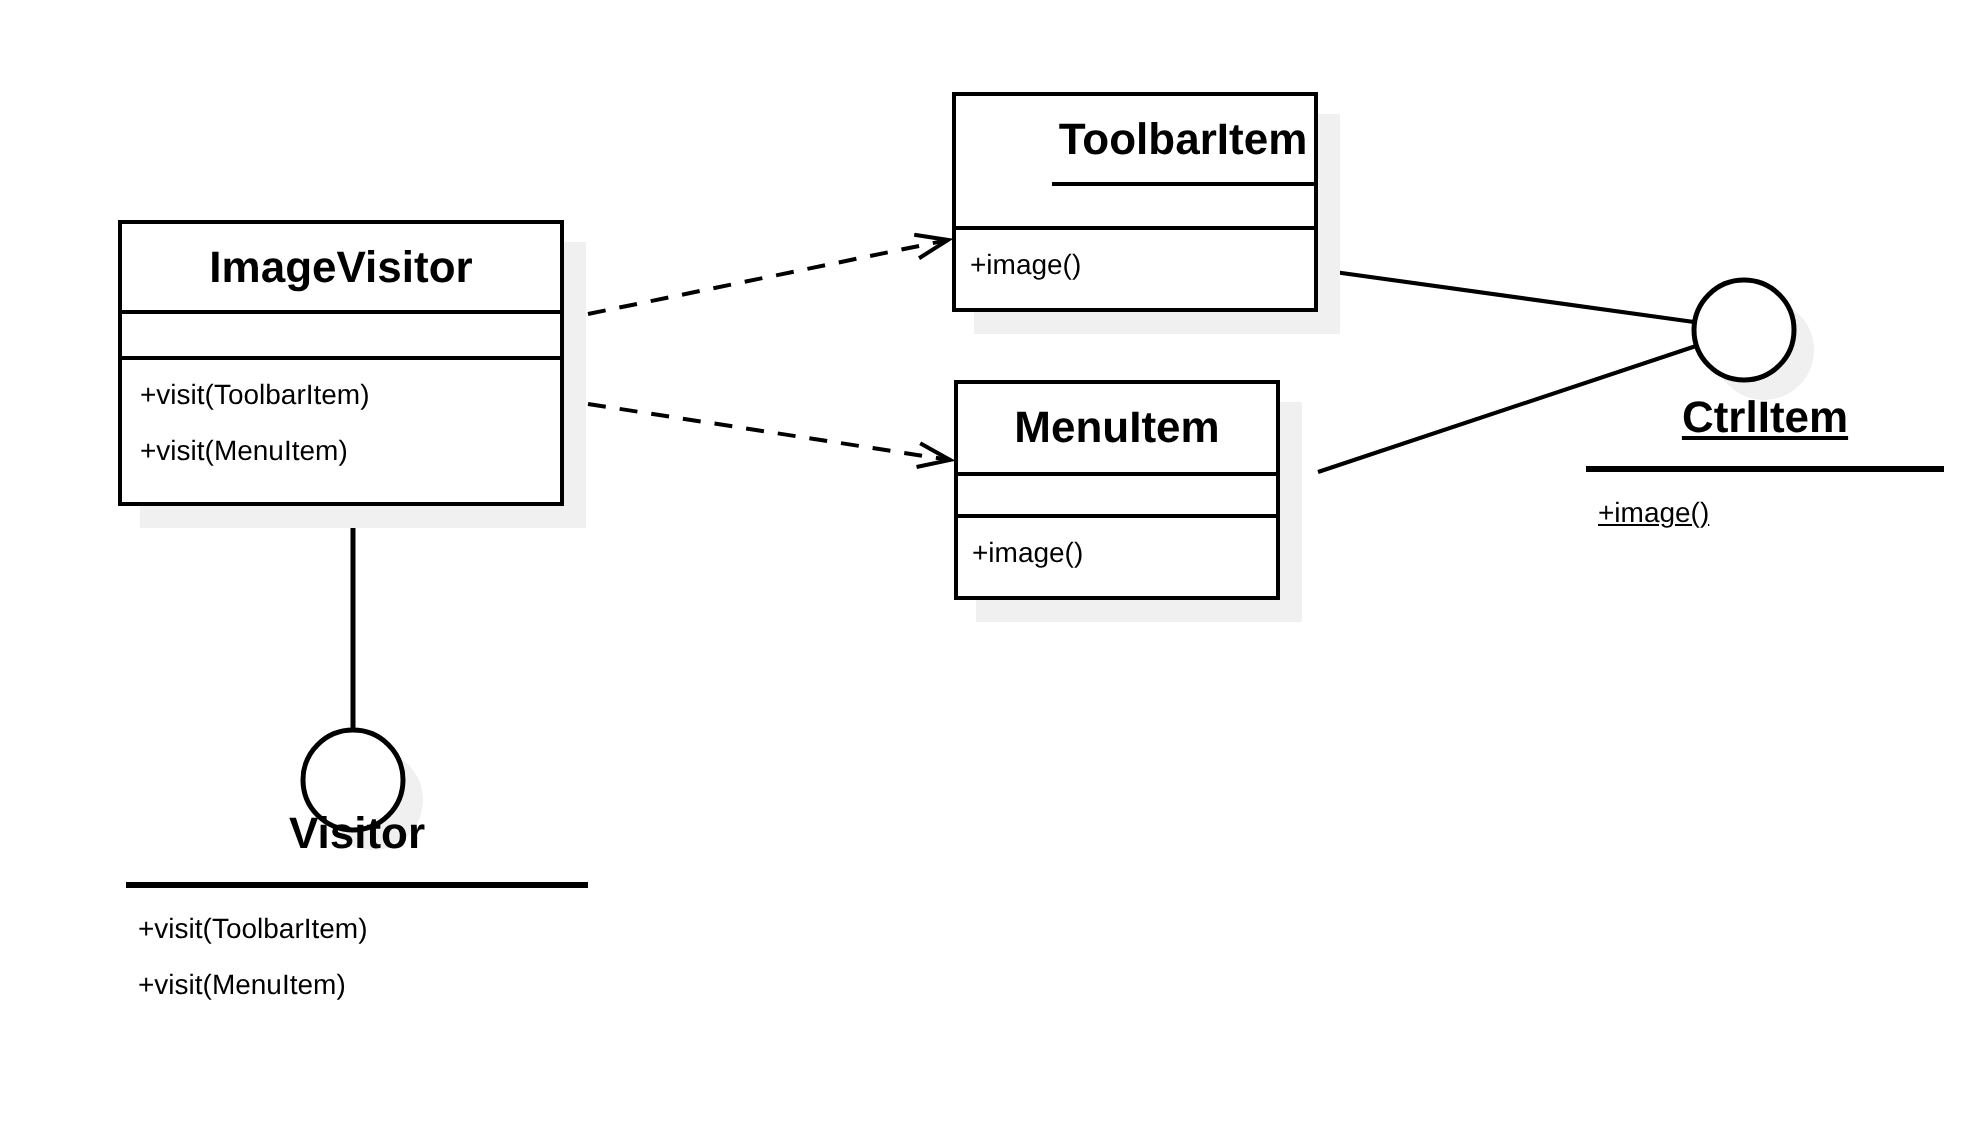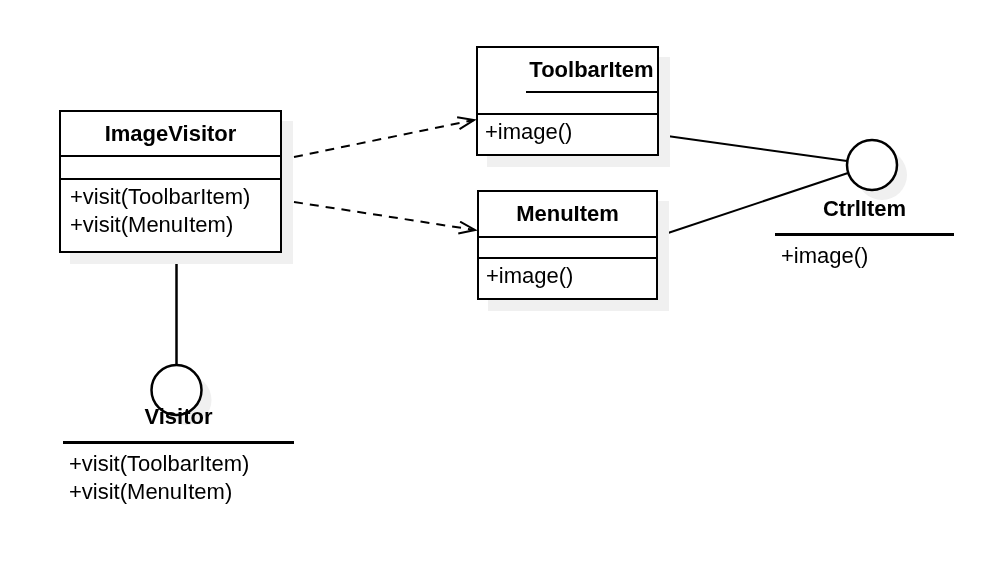--- a/index.html
+++ b/index.html
@@ -32,21 +32,21 @@
     font-size: 22px;
     white-space: nowrap;
   }
   .cls-attrs {
     border-bottom: 2px solid #000;
   }
   .cls-methods {
     padding: 3px 0 0 9px;
   }
   .m {
-    font-size: 22px;
+    font-size: 14px;
     line-height: 28px;
     white-space: nowrap;
   }
   .iface-label {
     position: absolute;
   }
   .iface-name {
     font-weight: bold;
     font-size: 22px;
     line-height: 28px;
@@ -100,29 +100,29 @@
   </div>
 
   <div class="uml-class" style="left:476px; top:46px; width:183px; height:110px;">
     <div class="cls-title" style="height:45px;margin-left:48px;">ToolbarItem</div>
     <div class="cls-attrs" style="height:22px;"></div>
     <div class="cls-methods" style="padding-left:7px;">
       <div class="m">+image()</div>
     </div>
   </div>
 
-  <div class="uml-class" style="left:477px; top:190px; width:181px; height:110px;">
+  <div class="uml-class" style="left:477px; top:190px; width:163px; height:110px;">
     <div class="cls-title" style="height:46px;">MenuItem</div>
     <div class="cls-attrs" style="height:21px;"></div>
     <div class="cls-methods" style="padding-left:7px;">
       <div class="m">+image()</div>
     </div>
   </div>
 
-  <div class="iface-label" style="left:775px; top:195px; width:179px;">
+  <div class="iface-label" style="left:793px; top:195px; width:179px;text-decoration:underline;">
     <div class="iface-name">CtrlItem</div>
     <div class="iface-underline"></div>
     <div class="iface-methods">
       <div class="m">+image()</div>
     </div>
   </div>
 
   <div class="iface-label" style="left:63px; top:403px; width:231px;">
     <div class="iface-name">Visitor</div>
     <div class="iface-underline"></div>

